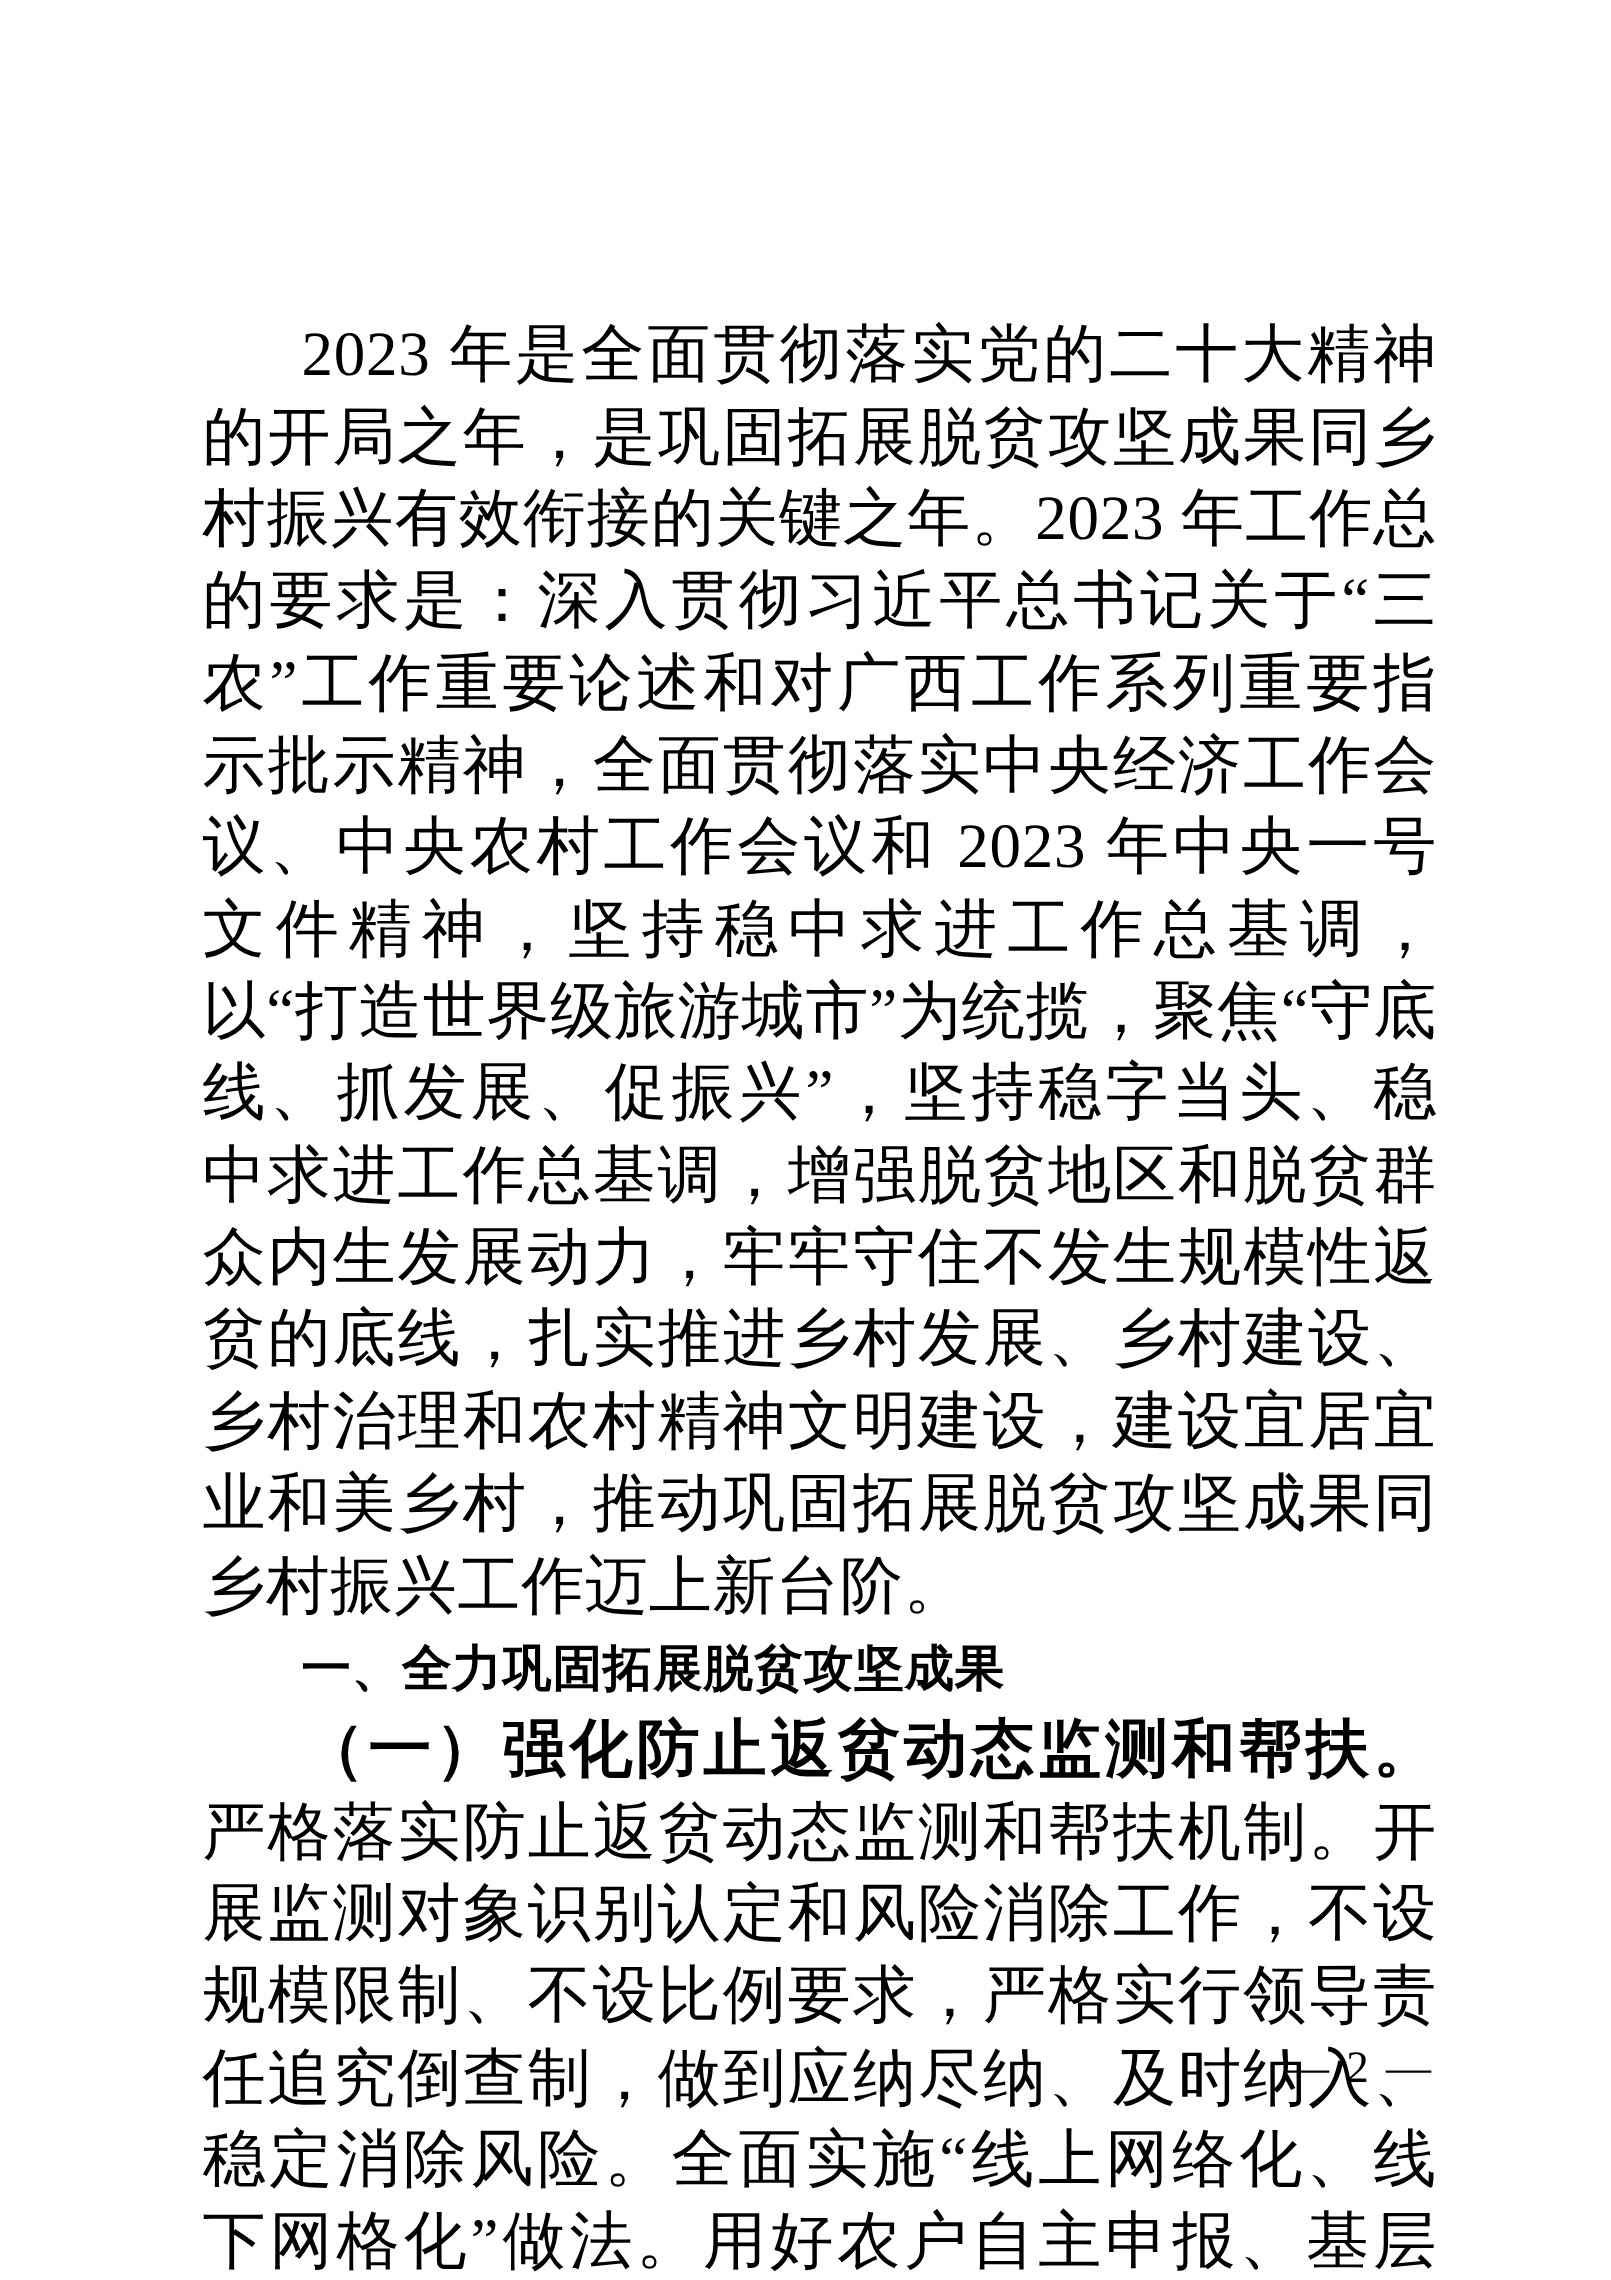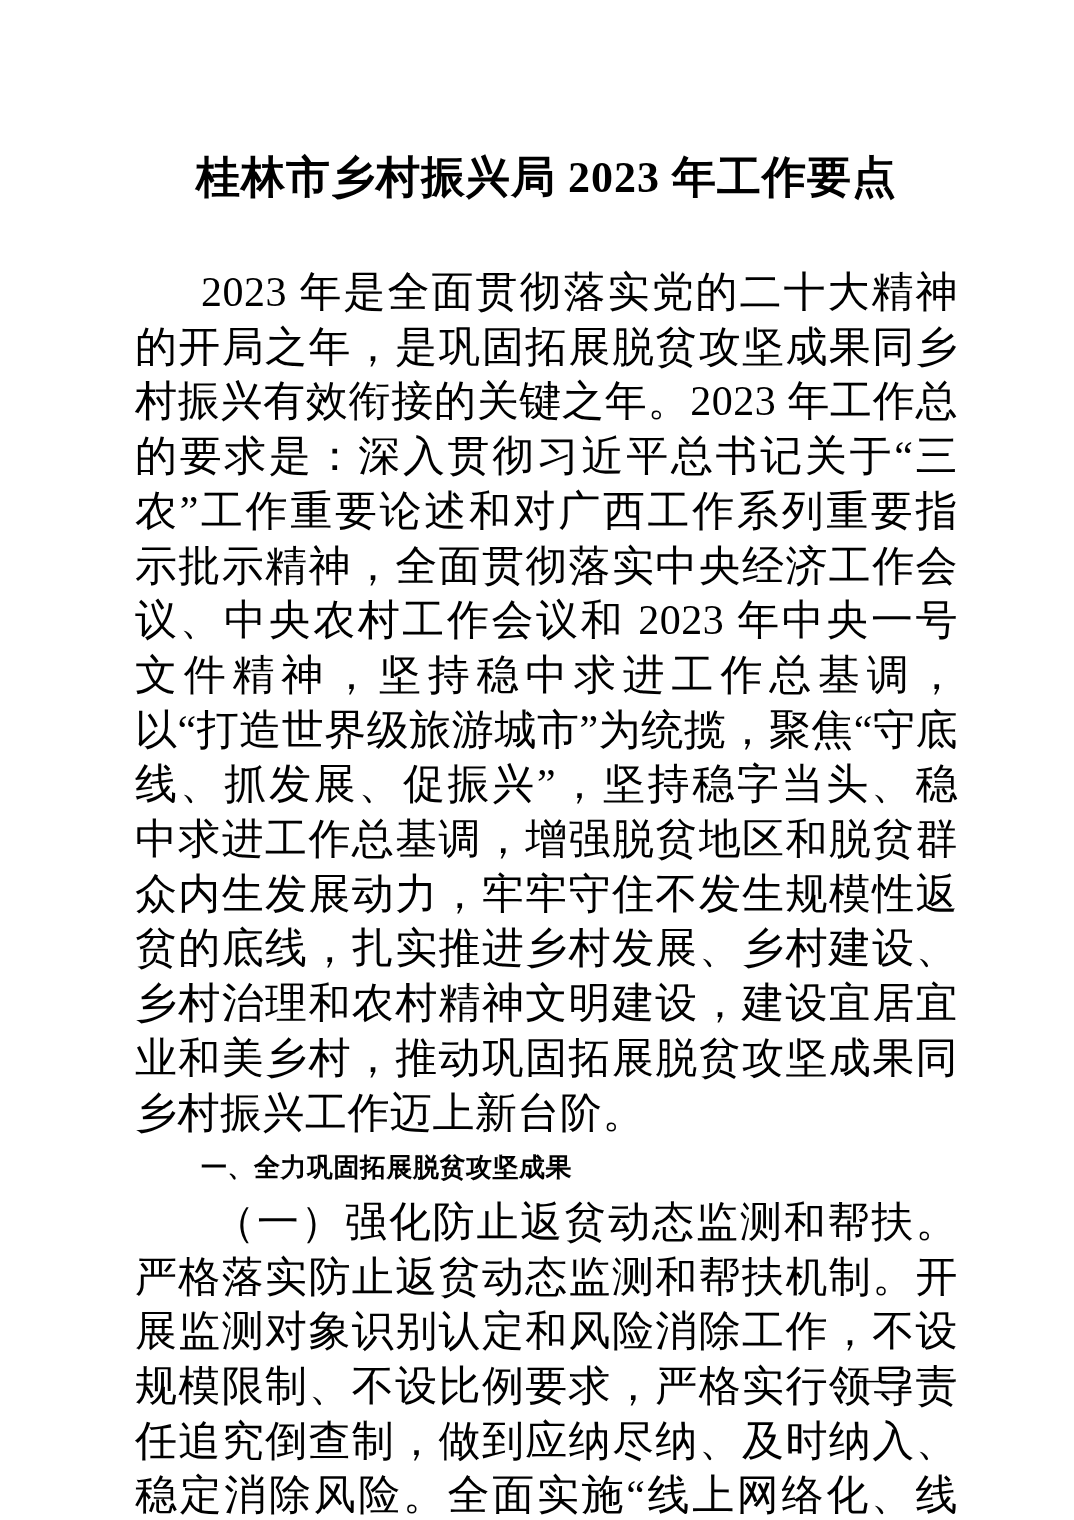--- a/index.html
+++ b/index.html
@@ -40,47 +40,45 @@
     text-justify: inter-character;
     text-indent: 66px;
     letter-spacing: 0.5px;
     word-break: break-all;
   }
   .intro {
     margin-top: 60px;
   }
   .section-heading {
     margin: 0;
-    font-size: 26px;
+    font-size: 33px;
     line-height: 54.7px;
     font-weight: bold;
     font-family: "Liberation Sans", "DejaVu Sans", sans-serif;
     text-indent: 66px;
     letter-spacing: 0.5px;
   }
   .subsection-lead {
-    font-weight: normal;
-    margin-left: 12px;
+    font-weight: bold;
   }
   .page-number {
     position: absolute;
     top: 1362px;
     right: 118px;
     font-size: 30px;
     line-height: 34px;
     letter-spacing: 2px;
     font-family: "Liberation Serif", "DejaVu Serif", serif;
   }
 </style>
 </head>
 <body>
 
 <div class="page">
   <div class="content">
-    <h1 class="doc-title">桂林市乡村振兴局 2023 年工作要点</h1>
 
     <p class="body-text intro">2023 年是全面贯彻落实党的二十大精神的开局之年，是巩固拓展脱贫攻坚成果同乡村振兴有效衔接的关键之年。2023 年工作总的要求是：深入贯彻习近平总书记关于“三农”工作重要论述和对广西工作系列重要指示批示精神，全面贯彻落实中央经济工作会议、中央农村工作会议和 2023 年中央一号文件精神，坚持稳中求进工作总基调，以“打造世界级旅游城市”为统揽，聚焦“守底线、抓发展、促振兴”，坚持稳字当头、稳中求进工作总基调，增强脱贫地区和脱贫群众内生发展动力，牢牢守住不发生规模性返贫的底线，扎实推进乡村发展、乡村建设、乡村治理和农村精神文明建设，建设宜居宜业和美乡村，推动巩固拓展脱贫攻坚成果同乡村振兴工作迈上新台阶。</p>
 
     <h2 class="section-heading">一、全力巩固拓展脱贫攻坚成果</h2>
 
     <p class="body-text"><span class="subsection-lead">（一）强化防止返贫动态监测和帮扶。</span><span>严格落实防止返贫动态监测和帮扶机制。开展监测对象识别认定和风险消除工作，不设规模限制、不设比例要求，严格实行领导责任追究倒查制，做到应纳尽纳、及时纳入、稳定消除风险。全面实施“线上网络化、线下网格化”做法。用好农户自主申报、基层走访排查、部门筛查预警、防止返贫监测和乡村振兴咨询服务平台反映问题线索等监测渠道，高效开展防止返贫监测帮扶集中大排查和常态化排查，及时发现和化解存在风险。高质量完成脱贫人口、监测对象以及</span></p>
   </div>
 
   <div class="page-number">— 2 —</div>
 </div>

